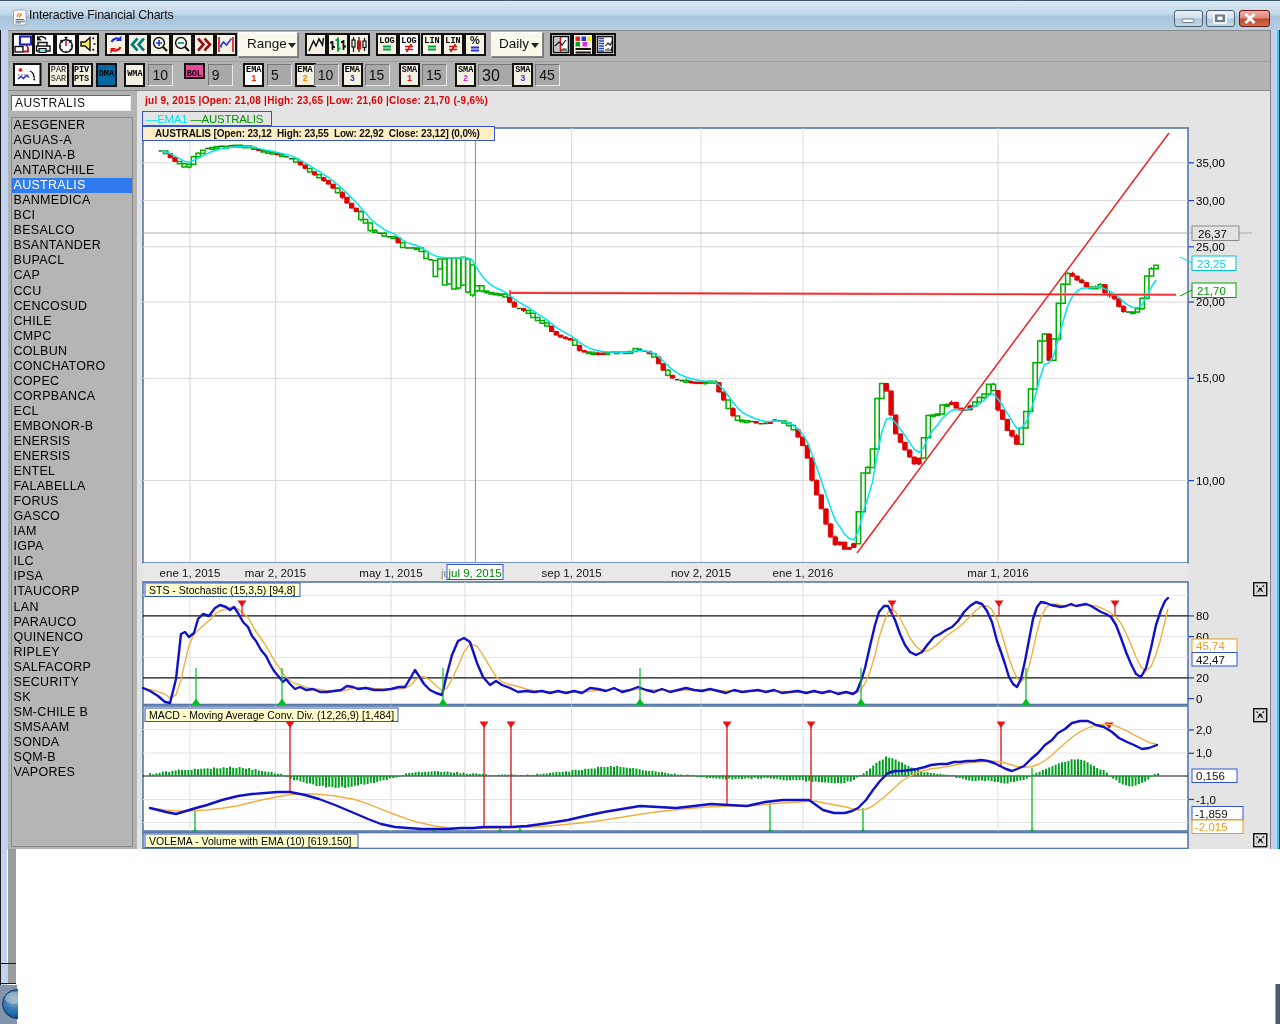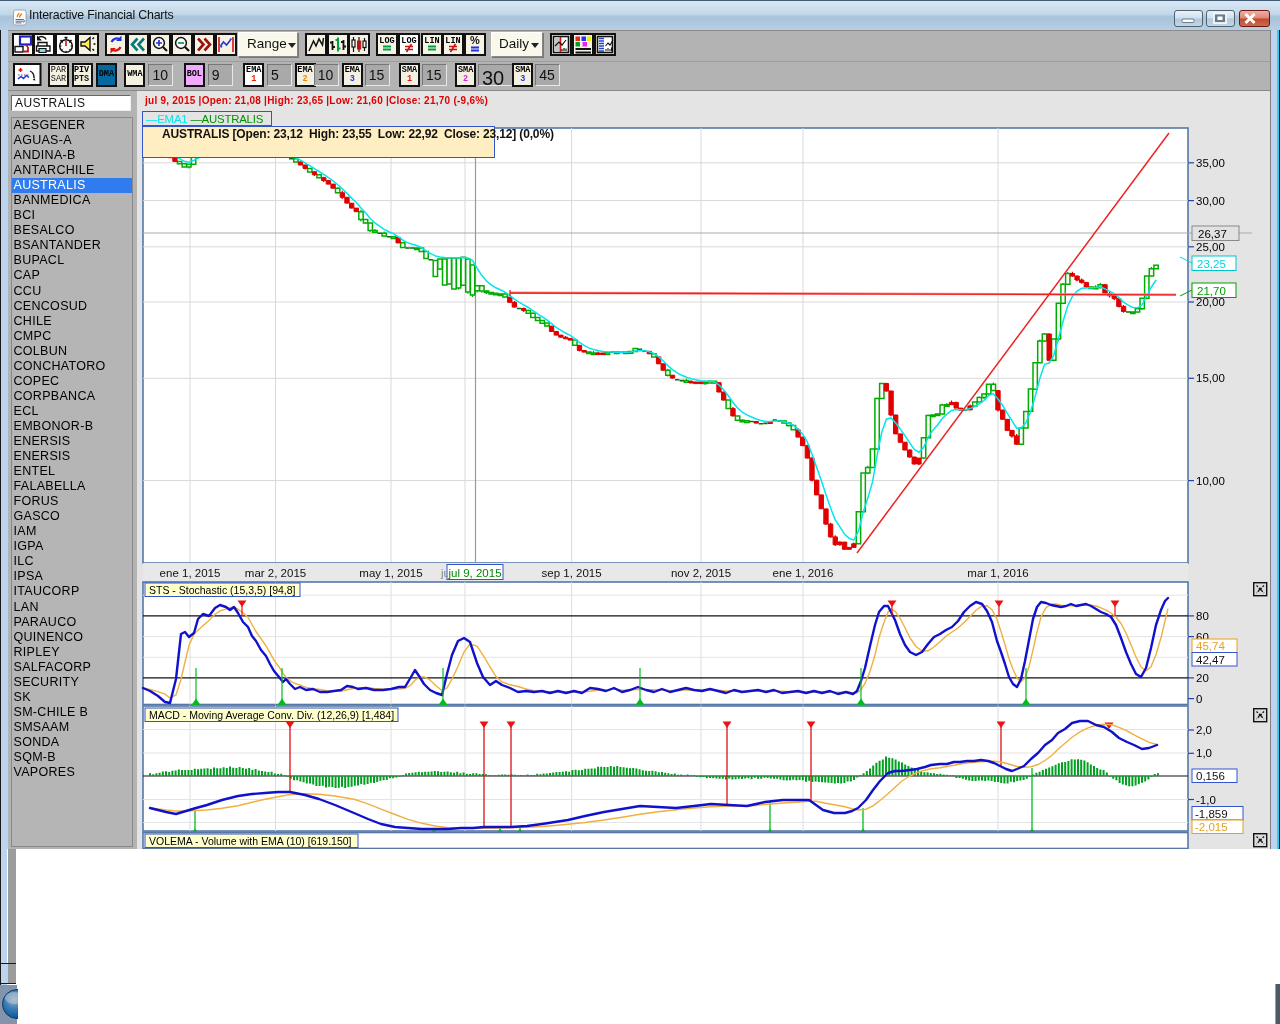--- a/index.html
+++ b/index.html
@@ -13,21 +13,21 @@
 #toolbar1{left:8px;top:30px;width:1264px;height:31px;background:#b3b3b3;border-top:1px solid #8a8a8a}
 #toolbar2{left:8px;top:61px;width:1264px;height:30px;background:#b3b3b3;border-top:1px solid #9d9d9d;border-bottom:1px solid #8a8a8a}
 #lsidebar{left:8px;top:91px;width:129px;height:758px;background:#b3b3b3}
 #stockfield{left:11px;top:95px;width:120px;height:16px;background:#fff;border:1px solid #666;border-bottom-color:#eee;border-right-color:#eee;font-size:12px;letter-spacing:0.4px;padding:0 0 0 3px;color:#111;line-height:15px}
 #stocklist{left:11px;top:117px;width:122px;height:730px;background:#b5b5b5;border:1px solid #888;font-size:12.5px;letter-spacing:0.3px;color:#000}
 .sli{height:15.06px;line-height:15.06px;padding-left:1.5px;white-space:nowrap}
 .sel{background:#2e7cf0;color:#fff}
 #chartbg{left:137px;top:91px;width:1133px;height:758px;background:#e4e4e4}
 #infoline{left:145px;top:95px;font-size:10px;color:#e00000;font-weight:700;letter-spacing:0.25px;white-space:nowrap}
 #legend{left:142px;top:110.5px;width:130px;height:15px;white-space:nowrap;overflow:hidden;border:1px solid #3355cc;font-size:11.4px;font-weight:400;padding:0 0 0 3px;line-height:14px;letter-spacing:-0.2px}
-#tooltip{left:142px;top:126px;width:353px;height:32px;background:#ffeec2;border:1px solid #3355cc;font-size:12px;font-weight:700;color:#111;line-height:14.5px;padding-left:19px;white-space:nowrap;letter-spacing:-0.15px}
+#tooltip{left:142px;top:126px;width:353px;height:15px;background:#ffeec2;border:1px solid #3355cc;font-size:10px;font-weight:700;color:#111;line-height:14.5px;padding-left:12px;white-space:nowrap;letter-spacing:-0.15px}
 #whitecut{left:17px;top:849px;width:1263px;height:175px;background:#fff}
 #framebl{left:0;top:849px;width:17px;height:175px;background:#fff}
 #taskr{left:1275px;top:984px;width:5px;height:40px;background:#4d5a66;border-left:1px solid #94a2b0}
 </style></head><body>
 <div class="abs" id="titlebar"></div>
 <svg class="abs" style="left:13px;top:9px" width="14" height="17" xmlns="http://www.w3.org/2000/svg">
     <rect x="0.5" y="1" width="12.5" height="15" rx="2" fill="#fdfdfd" stroke="#8a97a8" stroke-width="0.8"></rect>
     <path d="M4.5 8 C3.5 6.5 5.5 5.5 6.2 4.2 M6.8 8.5 C6 7 8 6 8.6 4.6" stroke="#e87d1e" stroke-width="1.4" fill="none"></path>
     <path d="M2.5 10.5 h8 M2.5 12.2 h8 M2.5 13.9 h6" stroke="#4a6d8c" stroke-width="1"></path>
     <path d="M10.5 10.5 a2 2 0 0 1 0 3.2" stroke="#4a6d8c" stroke-width="1" fill="none"></path>
@@ -187,32 +187,32 @@
     <path d="M5 12 h12" stroke="#555" stroke-width="1" stroke-dasharray="1.5 1.5"></path>
     <path d="M5 16 l3-2.5 2.5 2 3-3 2.5 2" fill="none" stroke="#2233dd" stroke-width="1.5"></path>
     <path d="M17 8 a6 7 0 0 1 4 7" fill="none" stroke="#111" stroke-width="1.3"></path>
     <path d="M22.5 17.5 l-2.8-0.4 1.8-2.2z" fill="#111"></path>
   </svg>
 <div class="abs" style="left:48px;top:63px;width:21px;height:24px;background:#f4f1e2;border:2px solid #111;font-size:8.5px;font-weight:400;text-align:center;line-height:9px;padding-top:1px;font-family:'Liberation Mono',monospace">PAR<br><span style="color:#111">SAR</span></div>
 <div class="abs" style="left:71.9px;top:63px;width:21px;height:24px;background:#f4f1e2;border:2px solid #111;font-size:8.5px;font-weight:700;text-align:left;line-height:9px;padding-top:1px;font-family:'Liberation Mono',monospace">PIV<br><span style="color:#111">PTS</span></div>
 <div class="abs" style="left:95.9px;top:63px;width:21px;height:24px;background:#0369a1;border:2px solid #111;font-size:8.5px;font-weight:700;text-align:center;line-height:19px;font-family:'Liberation Mono',monospace">DMA</div>
 <div class="abs" style="left:124.4px;top:63px;width:21px;height:24px;background:#f4f1e2;border:2px solid #111;font-size:8.5px;font-weight:700;text-align:center;line-height:19px;font-family:'Liberation Mono',monospace">WMA</div>
 <div class="abs" style="left:148.4px;top:64px;width:25px;height:22px;background:#a9a9a9;border:1px solid #777;border-bottom-color:#e8e8e8;border-right-color:#e8e8e8;font-size:14px;color:#111;padding:2px 0 0 3px">10</div>
-<div class="abs" style="left:183.8px;top:63px;width:21px;height:24px;background:#f0abfc;border:2px solid #111;font-size:8.5px;font-weight:700;text-align:center;line-height:19px;font-family:'Liberation Mono',monospace">BOL</div>
+<div class="abs" style="left:183.8px;top:63px;width:21px;height:16px;background:#ec4899;border:2px solid #111;font-size:8.5px;font-weight:700;text-align:center;line-height:19px;font-family:'Liberation Mono',monospace">BOL</div>
 <div class="abs" style="left:207.7px;top:64px;width:25px;height:22px;background:#a9a9a9;border:1px solid #777;border-bottom-color:#e8e8e8;border-right-color:#e8e8e8;font-size:14px;color:#111;padding:2px 0 0 3px">9</div>
 <div class="abs" style="left:243.2px;top:63px;width:21px;height:24px;background:#ffffff;border:2px solid #111;font-size:8.5px;font-weight:700;text-align:center;line-height:9px;padding-top:1px;font-family:'Liberation Mono',monospace">EMA<br><span style="color:#ee2200">1</span></div>
 <div class="abs" style="left:267.1px;top:64px;width:25px;height:22px;background:#a9a9a9;border:1px solid #777;border-bottom-color:#e8e8e8;border-right-color:#e8e8e8;font-size:14px;color:#111;padding:2px 0 0 3px">5</div>
 <div class="abs" style="left:294.5px;top:63px;width:21px;height:24px;background:#f4f1e2;border:2px solid #111;font-size:8.5px;font-weight:700;text-align:center;line-height:9px;padding-top:1px;font-family:'Liberation Mono',monospace">EMA<br><span style="color:#ee8800">2</span></div>
 <div class="abs" style="left:313.7px;top:64px;width:25px;height:22px;background:#a9a9a9;border:1px solid #777;border-bottom-color:#e8e8e8;border-right-color:#e8e8e8;font-size:14px;color:#111;padding:2px 0 0 3px">10</div>
 <div class="abs" style="left:341.8px;top:63px;width:21px;height:24px;background:#f4f1e2;border:2px solid #111;font-size:8.5px;font-weight:700;text-align:center;line-height:9px;padding-top:1px;font-family:'Liberation Mono',monospace">EMA<br><span style="color:#2233ee">3</span></div>
 <div class="abs" style="left:364.7px;top:64px;width:25px;height:22px;background:#a9a9a9;border:1px solid #777;border-bottom-color:#e8e8e8;border-right-color:#e8e8e8;font-size:14px;color:#111;padding:2px 0 0 3px">15</div>
 <div class="abs" style="left:399px;top:63px;width:21px;height:24px;background:#f4f1e2;border:2px solid #111;font-size:8.5px;font-weight:700;text-align:center;line-height:9px;padding-top:1px;font-family:'Liberation Mono',monospace">SMA<br><span style="color:#ee1111">1</span></div>
 <div class="abs" style="left:421.9px;top:64px;width:25px;height:22px;background:#a9a9a9;border:1px solid #777;border-bottom-color:#e8e8e8;border-right-color:#e8e8e8;font-size:14px;color:#111;padding:2px 0 0 3px">15</div>
 <div class="abs" style="left:455.1px;top:63px;width:21px;height:24px;background:#f4f1e2;border:2px solid #111;font-size:8.5px;font-weight:700;text-align:center;line-height:9px;padding-top:1px;font-family:'Liberation Mono',monospace">SMA<br><span style="color:#dd22dd">2</span></div>
-<div class="abs" style="left:478px;top:64px;width:42px;height:22px;background:#a9a9a9;border:1px solid #777;border-bottom-color:#e8e8e8;border-right-color:#e8e8e8;font-size:20px;color:#111;padding:2px 0 0 3px">30</div>
+<div class="abs" style="left:478px;top:64px;width:42px;height:22px;background:#a9a9a9;border:1px solid #777;border-bottom-color:#e8e8e8;border-right-color:#e8e8e8;font-size:16px;color:#111;padding:2px 0 0 3px">30</div>
 <div class="abs" style="left:512.3px;top:63px;width:21px;height:24px;background:#f4f1e2;border:2px solid #111;font-size:8.5px;font-weight:700;text-align:center;line-height:9px;padding-top:1px;font-family:'Liberation Mono',monospace">SMA<br><span style="color:#2233ee">3</span></div>
 <div class="abs" style="left:535.2px;top:64px;width:25px;height:22px;background:#a9a9a9;border:1px solid #777;border-bottom-color:#e8e8e8;border-right-color:#e8e8e8;font-size:14px;color:#111;padding:2px 0 0 3px">45</div>
 <div class="abs" id="lsidebar"></div>
 <div class="abs" id="stockfield">AUSTRALIS</div>
 <div class="abs" id="stocklist">
     <div class="sli">AESGENER</div>
     <div class="sli">AGUAS-A</div>
     <div class="sli">ANDINA-B</div>
     <div class="sli">ANTARCHILE</div>
     <div class="sli sel">AUSTRALIS</div>

